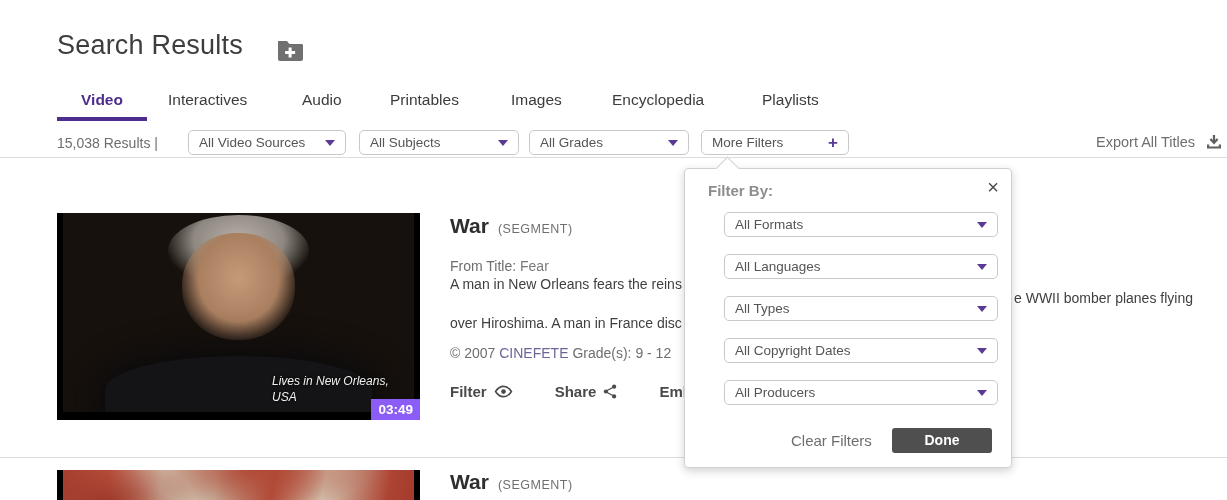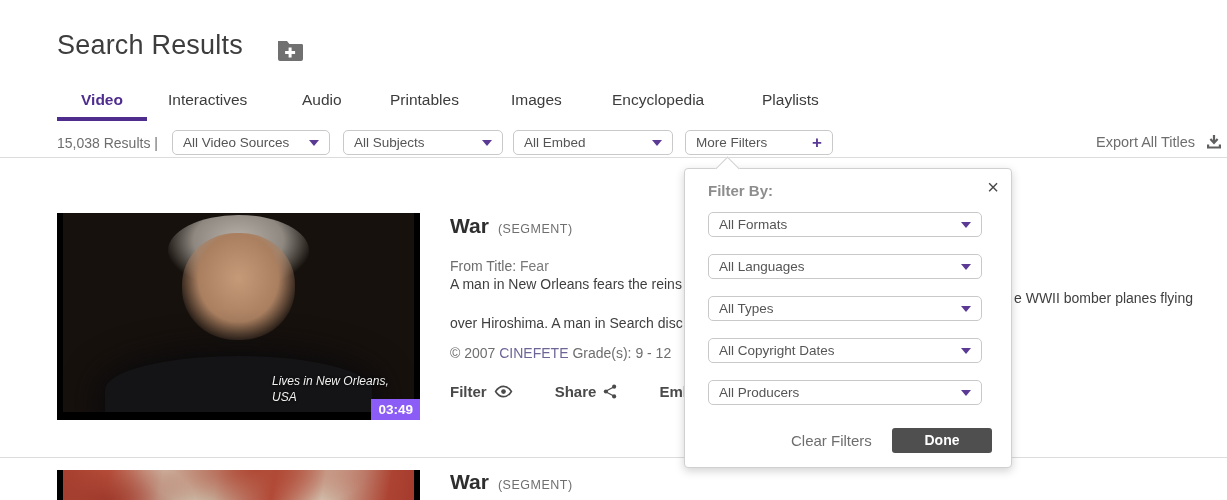--- a/index.html
+++ b/index.html
@@ -9,21 +9,21 @@
   .folder-btn{position:absolute;left:277px;top:40px;width:26px;height:21px;border:0;background:transparent;padding:0;cursor:pointer;}
 
   
   .tabbar{position:absolute;left:0;top:91px;width:1212px;height:30px;}
   .tab{position:absolute;top:0;font-size:15.5px;color:#3c3c3c;cursor:pointer;white-space:nowrap;}
   .tab.active{color:var(--accent,#4e2d8e);font-weight:bold;text-align:center;padding-bottom:8px;border-bottom:4px solid var(--accent,#4e2d8e);}
 
   
   .count{position:absolute;left:57px;top:135px;font-size:14px;color:#6e6e6e;}
   .dd{position:absolute;box-sizing:border-box;height:25px;background:#fff;border:1px solid #c9c9c9;border-radius:5px;
-      display:flex;align-items:center;justify-content:space-between;padding:0 10px;font-size:13.5px;color:#555;cursor:pointer;}
+      display:flex;align-items:center;justify-content:space-between;padding:0 10px;font-size:13.5px;color:#555;cursor:pointer;margin-left:16px;}
   .tri{width:0;height:0;border-left:5px solid transparent;border-right:5px solid transparent;border-top:6px solid var(--accent2,#5b3a96);}
   .plus{color:var(--accent2,#5b3a96);font-size:17px;font-weight:bold;line-height:1;}
   .export{position:absolute;left:1096px;top:134px;font-size:14.5px;color:#6e6e6e;cursor:pointer;display:flex;align-items:center;gap:11px;}
 
   .divider{position:absolute;left:0;width:1227px;height:1px;background:var(--divider,#dcdcdc);}
 
   
   .thumb{position:absolute;left:57px;width:363px;height:207px;background:#000;cursor:pointer;}
   .photo{position:absolute;left:6px;right:6px;top:0;bottom:8px;background:#17110d;overflow:hidden;}
   .hair{position:absolute;left:30%;top:1%;width:40%;height:36%;border-radius:50%;
@@ -98,21 +98,21 @@
 
   <div class="dd" style="left:172px;top:130px;width:158px;">
     <span>All Video Sources</span>
     <span class="tri"></span>
   </div>
   <div class="dd" style="left:343px;top:130px;width:160px;">
     <span>All Subjects</span>
     <span class="tri"></span>
   </div>
   <div class="dd" style="left:513px;top:130px;width:160px;">
-    <span>All Embed</span>
+    <span>All Grades</span>
     <span class="tri"></span>
   </div>
   <div class="dd" style="left:685px;top:130px;width:148px;">
     <span>More Filters</span>
     <span class="plus">+</span>
   </div>
 
   <div class="export">
     <span>Export All Titles</span>
     <svg width="16" height="15" viewBox="0 0 16 15">
@@ -140,21 +140,21 @@
     <span class="war">War</span><span class="seg">(SEGMENT)</span>
   </div>
 
   <div class="fromtitle" style="top:258px;">
     <span>From Title:</span>
     <span class="fromval">Fear</span>
   </div>
 
   <div class="desc" style="left:450px;top:276px;">A man in New Orleans fears the reins</div>
   <div class="desc" style="left:1014px;top:290px;">e WWII bomber planes flying</div>
-  <div class="desc" style="left:450px;top:315px;">over Hiroshima. A man in Search disc</div>
+  <div class="desc" style="left:450px;top:315px;">over Hiroshima. A man in France disc</div>
 
   <div class="meta" style="top:345px;">
     <span>© 2007</span>
     <span class="producer">CINEFETE</span>
     <span>Grade(s): 9 - 12</span>
   </div>
 
   <div class="actions" style="top:383px;">
     <span class="action">
       <span>Filter</span>

